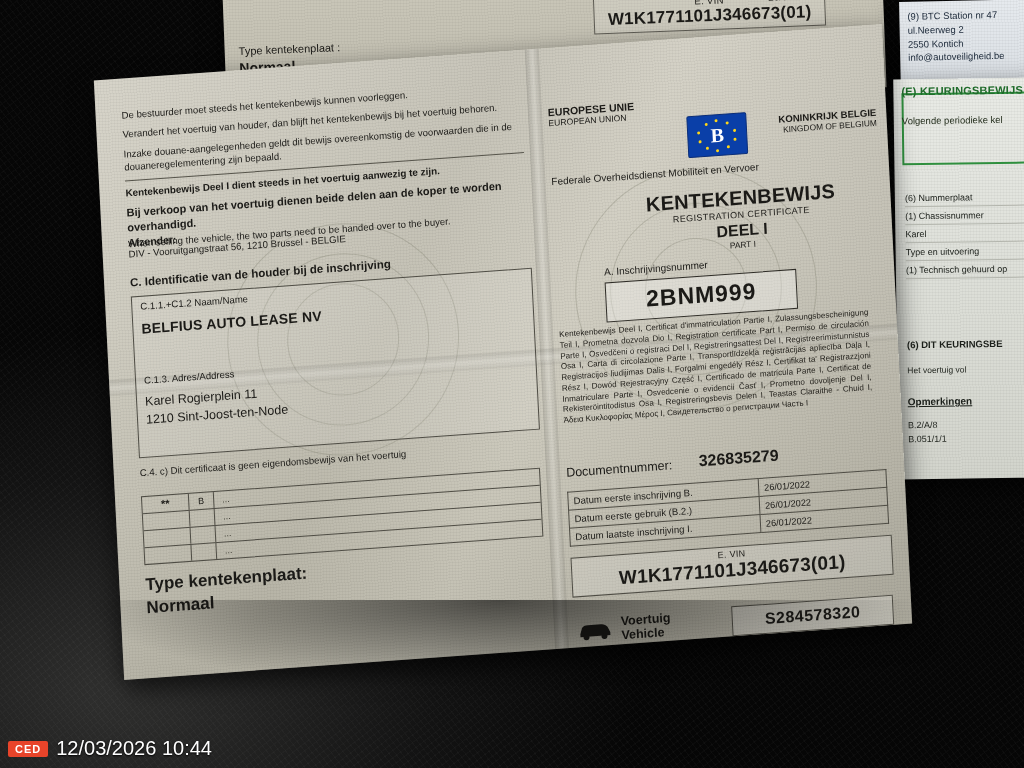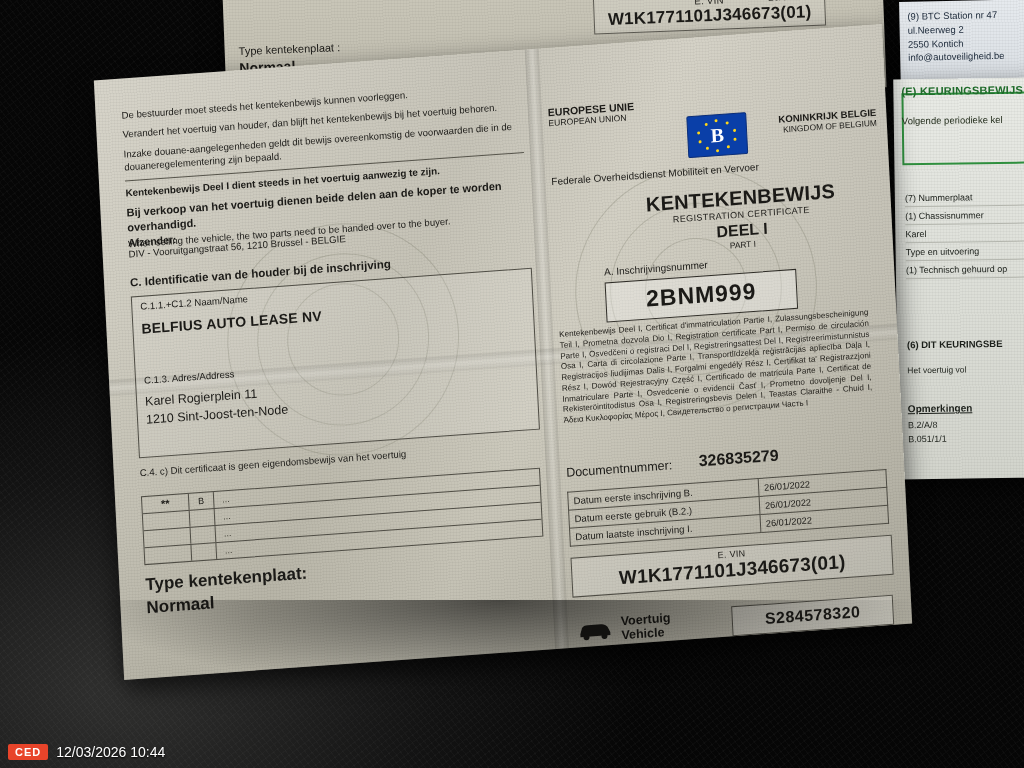--- a/index.html
+++ b/index.html
@@ -203,21 +203,21 @@
     position: absolute;
     left: 10px;
     top: 286px;
     right: 6px;
     font-size: 8.5px;
     color: #242822;
   }
   #doc-right .remark {
     position: absolute;
     left: 10px;
-    top: 324px;
+    top: 317px;
     font-size: 10px;
     font-weight: bold;
     text-decoration: underline;
     color: #1b1f1a;
   }
   #doc-right .remark-lines {
     position: absolute;
     left: 10px;
     top: 340px;
     font-size: 9px;
@@ -396,21 +396,21 @@
     color: #fff;
     font-size: 11px;
     font-weight: bold;
     padding: 2px 7px;
     border-radius: 2px;
     letter-spacing: 1px;
     font-family: "Liberation Sans", sans-serif;
   }
   #timestamp .txt {
     color: #fff;
-    font-size: 14px;
+    font-size: 20px;
     text-shadow: 0 1px 2px #000;
   }
 
   .shadow-soft {
     position: absolute;
     pointer-events: none;
     z-index: 6;
   }
 </style>
 </head>
@@ -457,21 +457,21 @@
   </div>
 
   <div class="paper" id="doc-right">
     <div class="grain"></div>
     <div class="green-box"></div>
     <div class="green-title">(E) KEURINGSBEWIJS</div>
     <div class="green-sub">Volgende periodieke kel</div>
 
     <div class="fields">
       <div class="frow">
-        <span class="l">(7) Nummerplaat</span>
+        <span class="l">(6) Nummerplaat</span>
 
       </div>
       <div class="frow">
         <span class="l">(1) Chassisnummer</span>
 
       </div>
       <div class="frow">
         <span class="l">Karel</span>
 
       </div>

